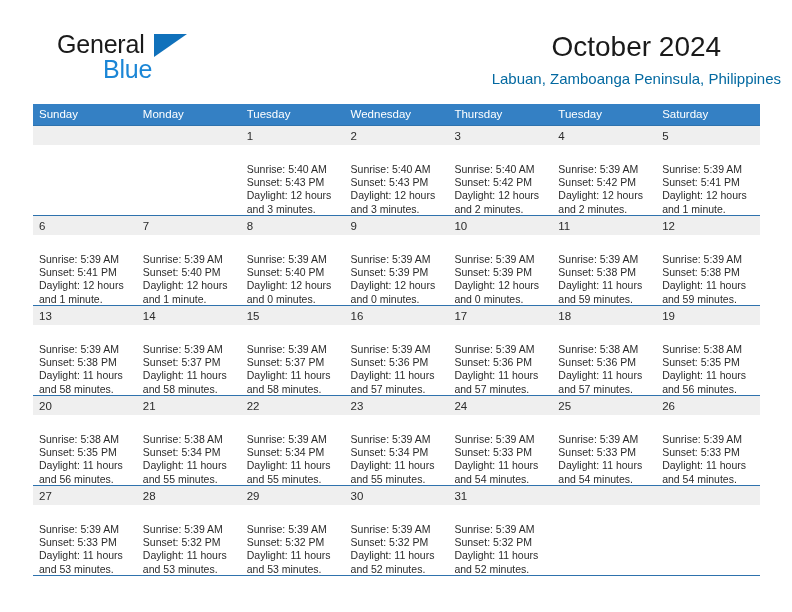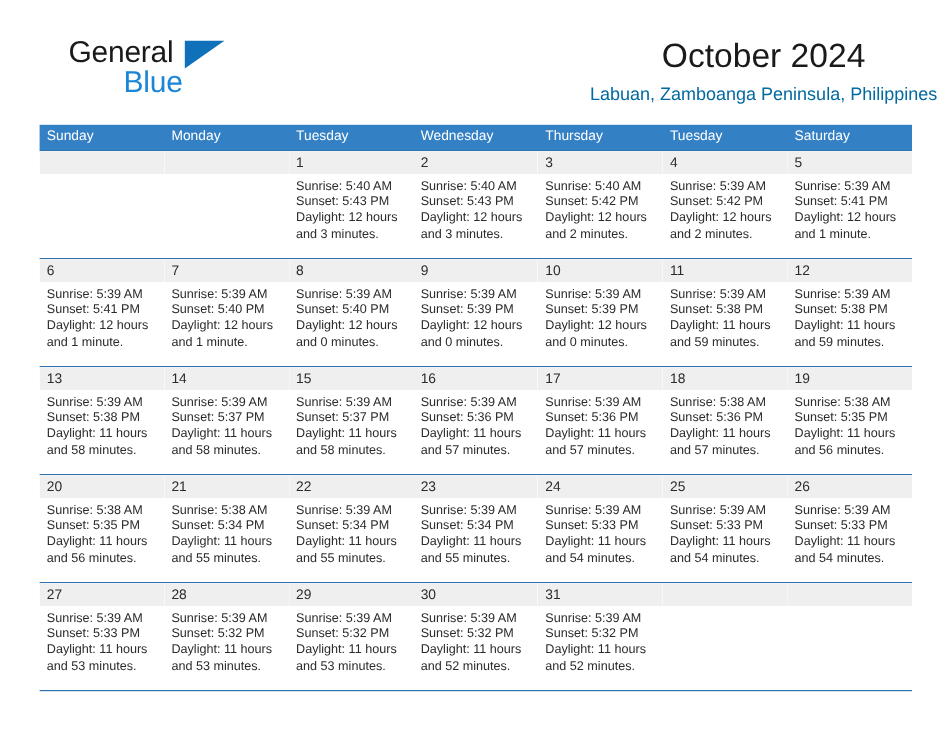--- a/index.html
+++ b/index.html
@@ -134,20 +134,21 @@
     box-sizing: border-box;
     padding-left: 6px;
   }
   .day-number {
     font-size: 11.5px;
     line-height: 19px;
     color: #2b2b2b;
   }
   .day-body {
     padding: 4px 6px 0 6px;
+    margin-top: 14px;
   }
   .day-line {
     font-size: 10.5px;
     line-height: 13.2px;
     color: #2b2b2b;
     white-space: nowrap;
   }
   .bottom-rule {
     position: absolute;
     left: 33px;

